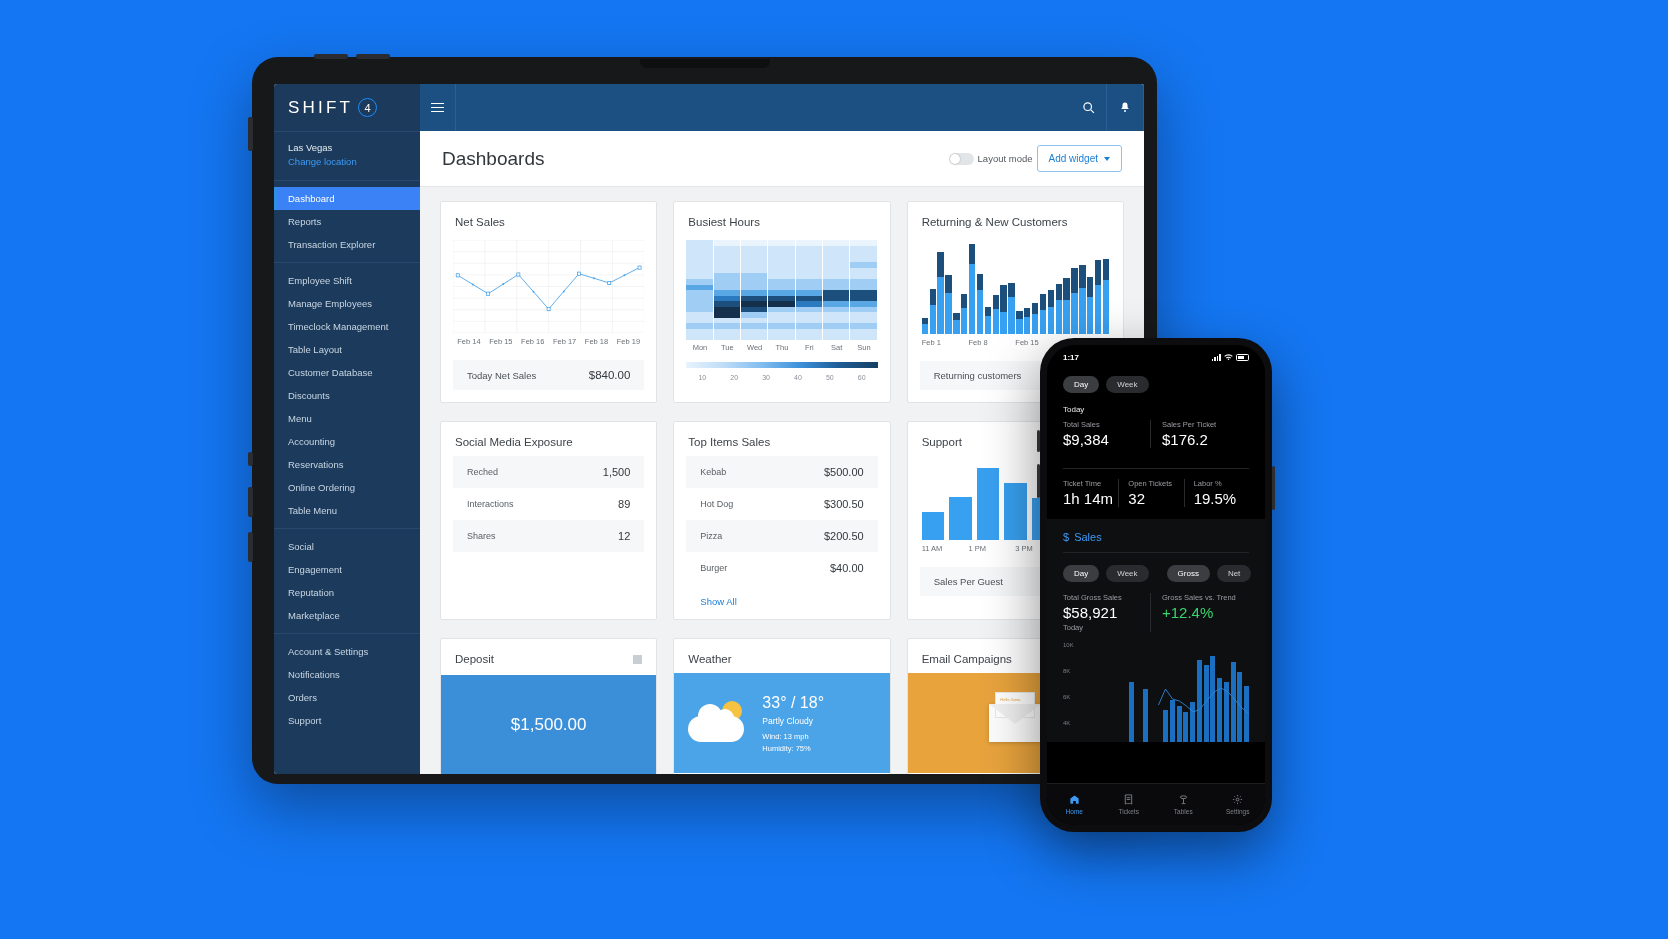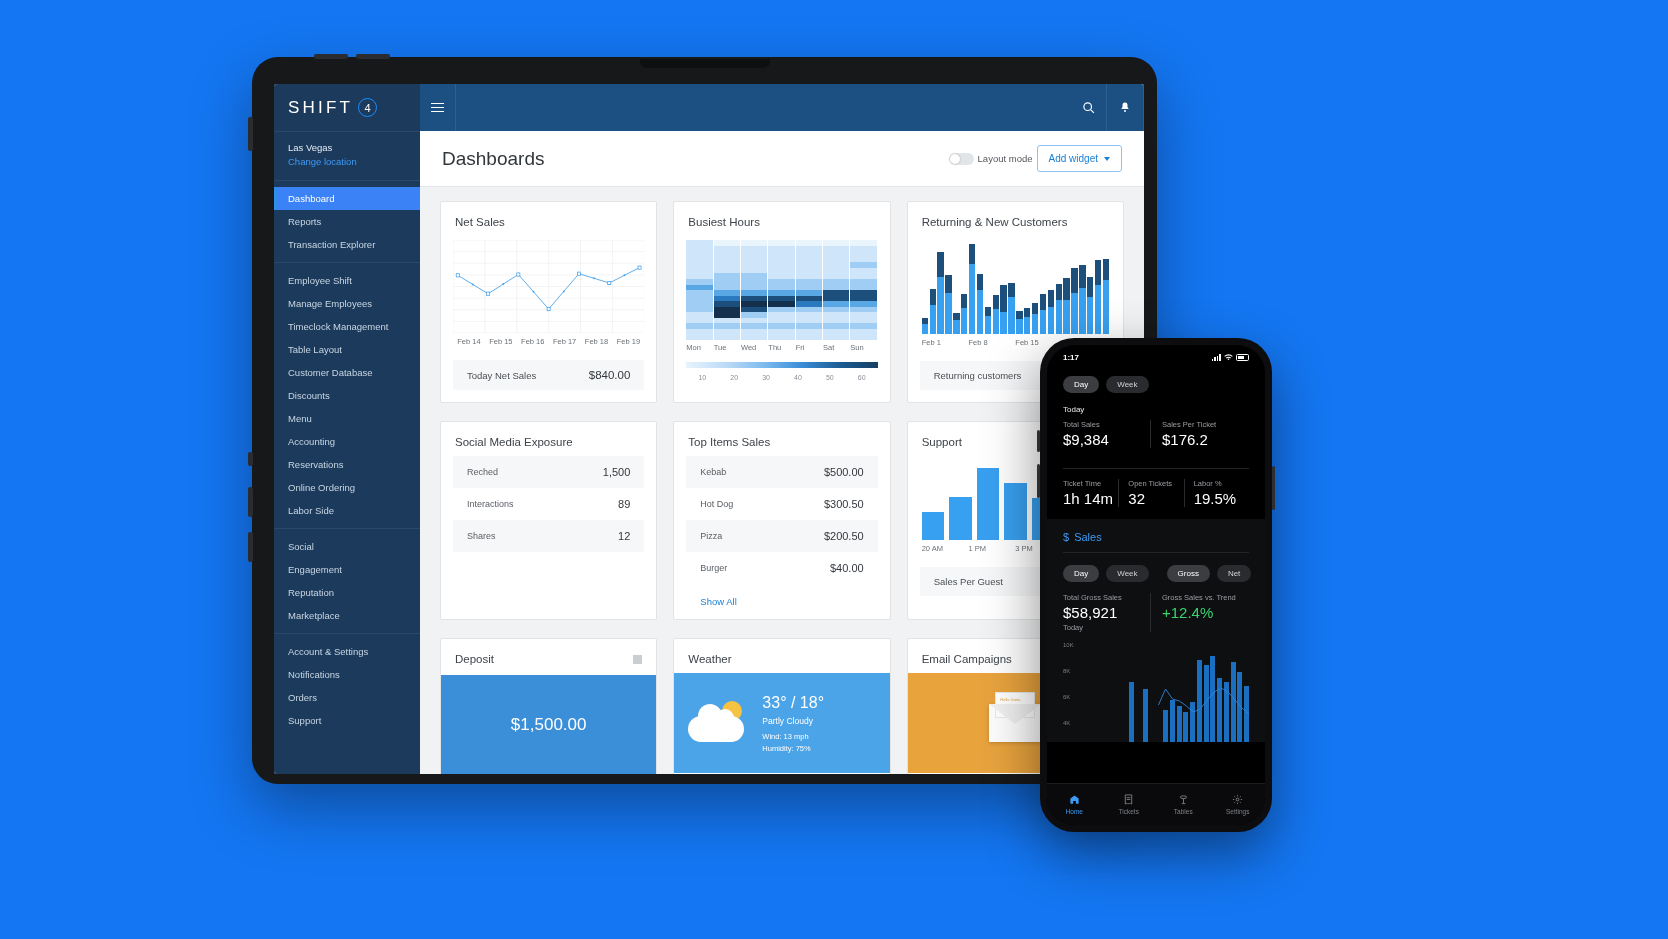--- a/index.html
+++ b/index.html
@@ -132,21 +132,21 @@
   .kv-row {
     display: flex; justify-content: space-between; align-items: center;
     padding: 9px 14px; font-size: 9.5px; color: #4a5056; background: #f6f7f8;
     margin: 14px 12px 12px; border-radius: 1px;
   }
   .kv-row .val { font-size: 11.5px; color: #33383d; }
 
   
   .bh-wrap { margin: 4px 12px 0; }
   .bh-axis { display: flex; margin-top: 3px; }
-  .bh-axis span { flex: 1; font-size: 7.5px; color: #6b7177; }
+  .bh-axis span { flex: 1; text-align: center; font-size: 7.5px; color: #6b7177; }
   .bh-legend { margin: 10px 12px 6px; height: 6px;
     background: linear-gradient(to right, #e8f3fd, #bedcf7, #7fbcef, #3b8fd8, #1d5c94, #153f63); }
   .bh-legend-nums { display: flex; margin: 0 12px 10px; }
   .bh-legend-nums span { flex: 1; text-align: center; font-size: 7px; color: #8a9097; }
 
   
   .rc-chart { height: 92px; margin: 6px 14px 0; position: relative; display: flex; align-items: flex-end; gap: 1.5px; }
   .rc-bar { flex: 1; display: flex; flex-direction: column; justify-content: flex-end; }
   .rc-top { background: #1d4f7c; }
   .rc-bot { background: #38a0f0; }
@@ -298,21 +298,21 @@
             <div class="nav-item">Employee Shift</div>
             <div class="nav-item">Manage Employees</div>
             <div class="nav-item">Timeclock Management</div>
             <div class="nav-item">Table Layout</div>
             <div class="nav-item">Customer Database</div>
             <div class="nav-item">Discounts</div>
             <div class="nav-item">Menu</div>
             <div class="nav-item">Accounting</div>
             <div class="nav-item">Reservations</div>
             <div class="nav-item">Online Ordering</div>
-            <div class="nav-item">Labor Side</div>
+            <div class="nav-item">Table Menu</div>
           </div>
           <div class="nav-group">
             <div class="nav-item">Social</div>
             <div class="nav-item">Engagement</div>
             <div class="nav-item">Reputation</div>
             <div class="nav-item">Marketplace</div>
           </div>
           <div class="nav-group">
             <div class="nav-item">Account &amp; Settings</div>
             <div class="nav-item">Notifications</div>
@@ -762,21 +762,21 @@
             <div class="g-chart" id="g-chart">
                 <div class="g-bar" style="height: 27.6923px; background: rgb(56, 160, 240);"></div>
                 <div class="g-bar" style="height: 43.3846px; background: rgb(56, 160, 240);"></div>
                 <div class="g-bar" style="height: 72px; background: rgb(56, 160, 240);"></div>
                 <div class="g-bar" style="height: 57.2308px; background: rgb(56, 160, 240);"></div>
                 <div class="g-bar" style="height: 41.5385px; background: rgb(56, 160, 240);"></div>
                 <div class="g-bar" style="height: 50.7692px; background: rgb(56, 160, 240);"></div>
                 <div class="g-bar" style="height: 36.9231px; background: rgb(56, 160, 240);"></div>
               </div>
             <div class="g-axis" id="g-axis">
-                <span>20 AM</span>
+                <span>11 AM</span>
                 <span>1 PM</span>
                 <span>3 PM</span>
                 <span>5 PM</span>
               </div>
             <div class="kv-row">
               <span>Sales Per Guest</span>
             </div>
           </div>
         </div>
 

